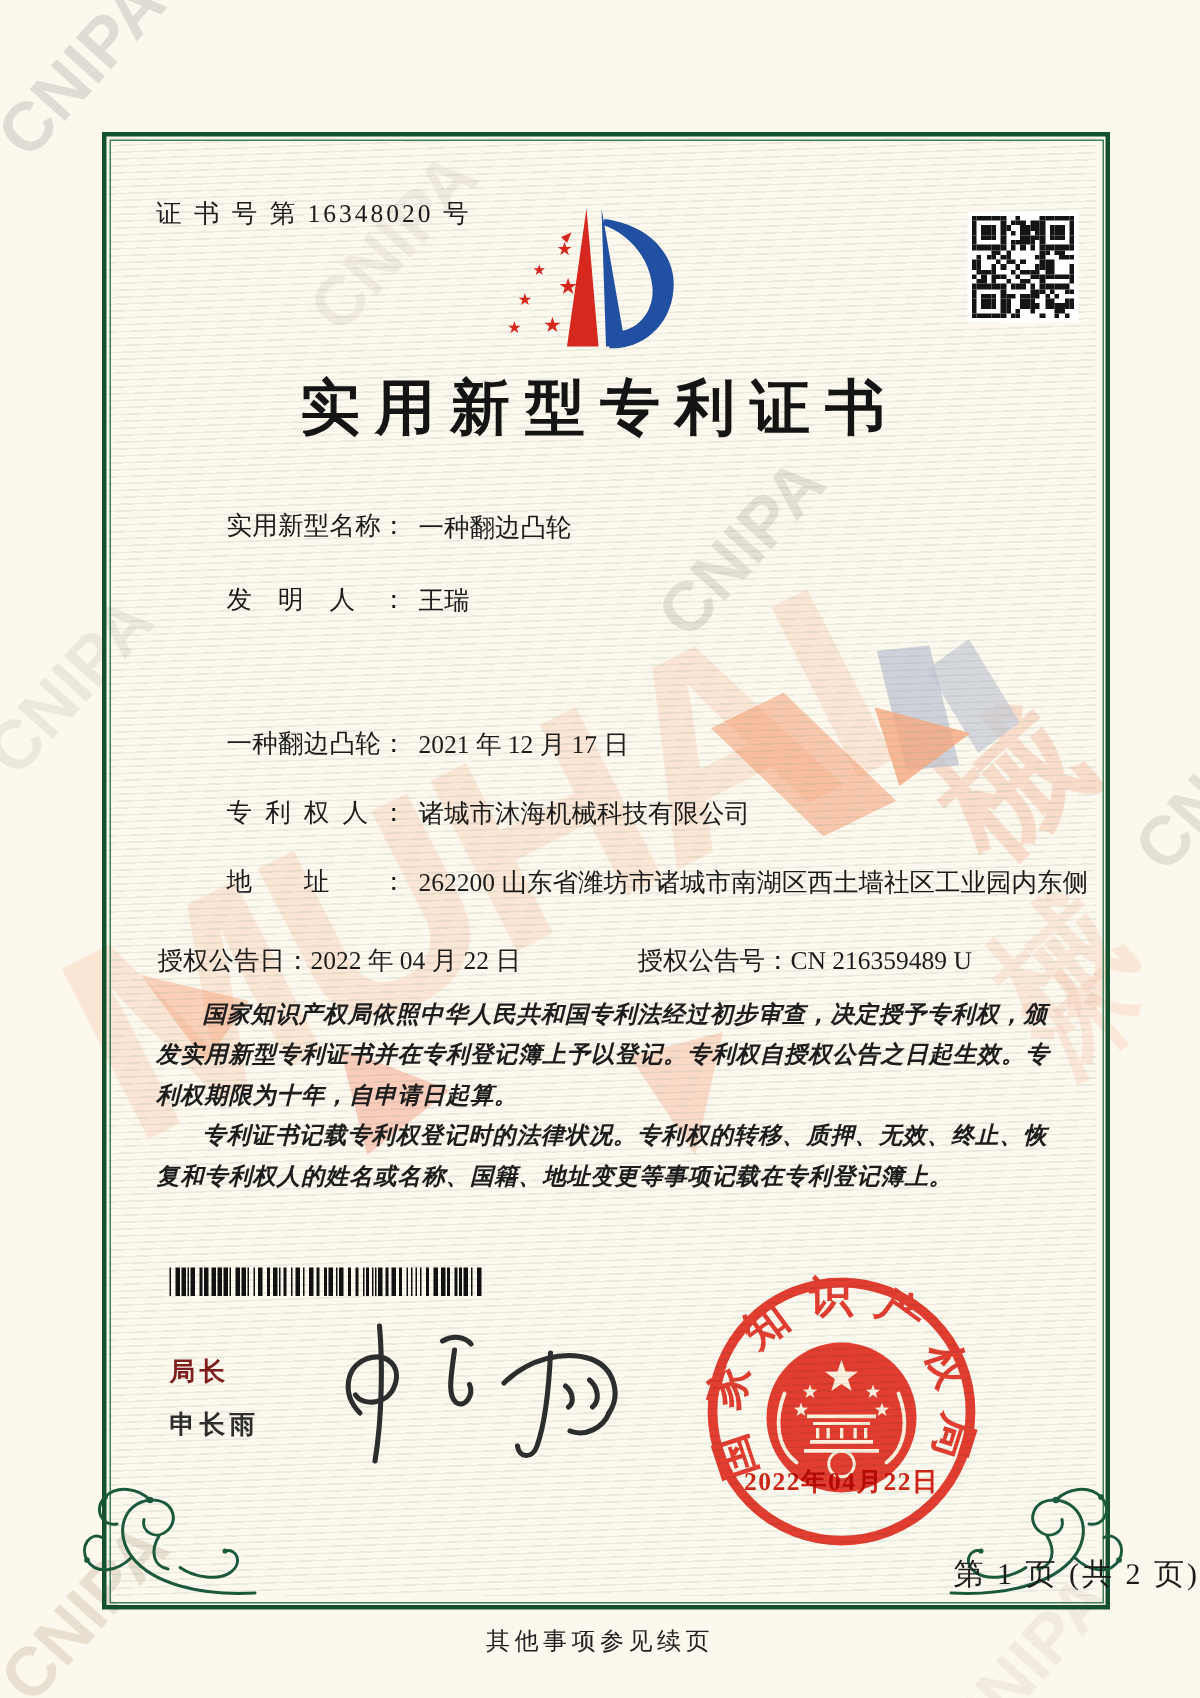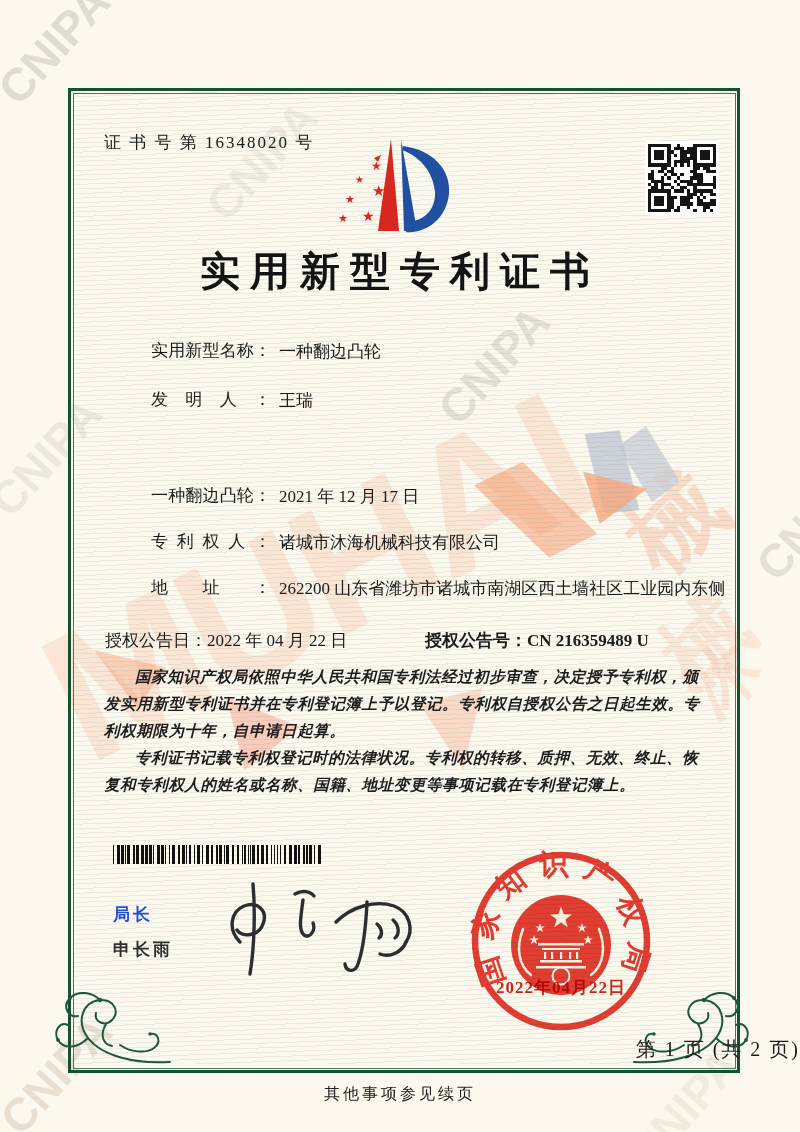--- a/index.html
+++ b/index.html
@@ -60,36 +60,36 @@
   .doc-title{position:absolute;left:0;top:244px;width:100%;text-align:center;z-index:5;
              font-size:40px;font-weight:bold;letter-spacing:10px;color:#141414;}
 
   
   .frow{position:absolute;left:105px;z-index:5;font-size:17px;}
   .f-label{display:inline-block;width:120px;text-align:justify;text-align-last:justify;
            vertical-align:top;margin-left:46px;}
   .f-value{display:inline-block;max-width:470px;margin-left:8px;line-height:25px;vertical-align:top;}
   .r0{top:339px}.r1{top:388px}.r2{top:437px}.r3{top:484px}.r4{top:530px}.r5{top:576px}
   .rg{top:629px}
-  .grant2{position:absolute;left:320px;top:0;white-space:nowrap;font-weight:bold;}
+  .grant2{position:absolute;left:320px;top:0;white-space:nowrap;}
 
   
   .paras{position:absolute;left:104px;top:664px;width:600px;z-index:5;font-weight:bold;}
   .paras p{margin:0;text-indent:2em;font-size:15.5px;font-style:italic;line-height:1.74;
            letter-spacing:.6px;color:#1d1d1d;}
 
   
   .barcode{position:absolute;left:113px;top:845px;width:208px;height:19px;z-index:5;
            display:flex;align-items:stretch;}
   .barcode b{display:block;}
 
   
   .sig-title{position:absolute;left:113px;top:903px;z-index:6;
              font-family:"Liberation Sans",sans-serif;font-size:17px;font-weight:600;
-             letter-spacing:3px;color:#1d4ed8;}
+             letter-spacing:3px;color:#7f1d1d;}
   .sig-name{position:absolute;left:113px;top:938px;z-index:6;
             font-family:"Liberation Sans",sans-serif;font-size:17px;font-weight:600;
             letter-spacing:3px;color:#2e2e2e;}
   .sig-svg{position:absolute;left:210px;top:878px;z-index:6;}
 
   
   .seal{position:absolute;left:466px;top:846px;z-index:8;opacity:.94;mix-blend-mode:multiply;}
   .seal-date{position:absolute;left:466px;top:976px;width:190px;text-align:center;z-index:9;
              font-size:17px;font-weight:bold;letter-spacing:1px;color:#d02718;
              mix-blend-mode:multiply;}

